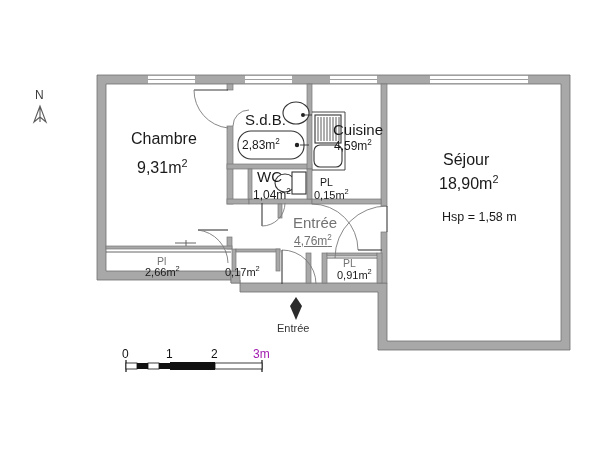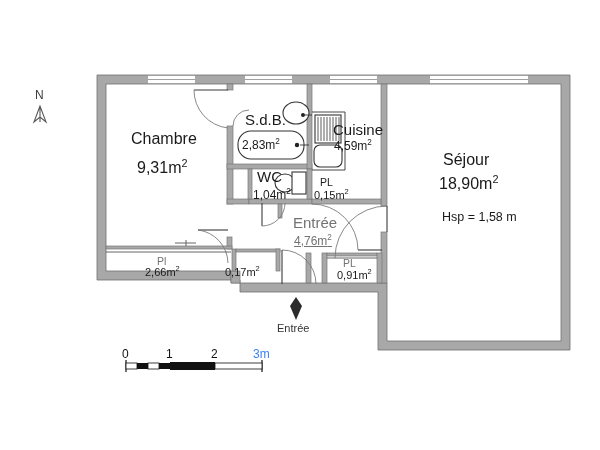--- a/index.html
+++ b/index.html
@@ -46,21 +46,21 @@
   .lbl-name-mid { font-size: 15px; }
   .lbl-area-big { font-size: 16px; }
   .lbl-area-mid { font-size: 12px; }
   .lbl-small-name { font-size: 10.5px; }
   .lbl-small-area { font-size: 11px; }
   .faded { color: #737373; }
   .hsp { font-size: 12.5px; color: #1a1a1a; }
   .acces { font-size: 11px; color: #333333; }
   .north-letter { font-size: 12px; color: #3a3a3a; }
   .scale-num { position: absolute; font-size: 12px; color: #111111; }
-  .scale-unit { position: absolute; font-size: 12px; color: #3b82f6; }
+  .scale-unit { position: absolute; font-size: 12px; color: #a21caf; }
   sup { font-size: 0.68em; vertical-align: super; line-height: 0; }
 </style>
 </head>
 <body>
 
 <div id="plan-root">
 
   <svg id="floorplan" width="600" height="450" viewBox="0 0 600 450">
 
     <path class="wall" fill-rule="evenodd" d="M97,75 L570,75 L570,350 L378,350 L378,292 L240,292 L240,280 L97,280 Z

